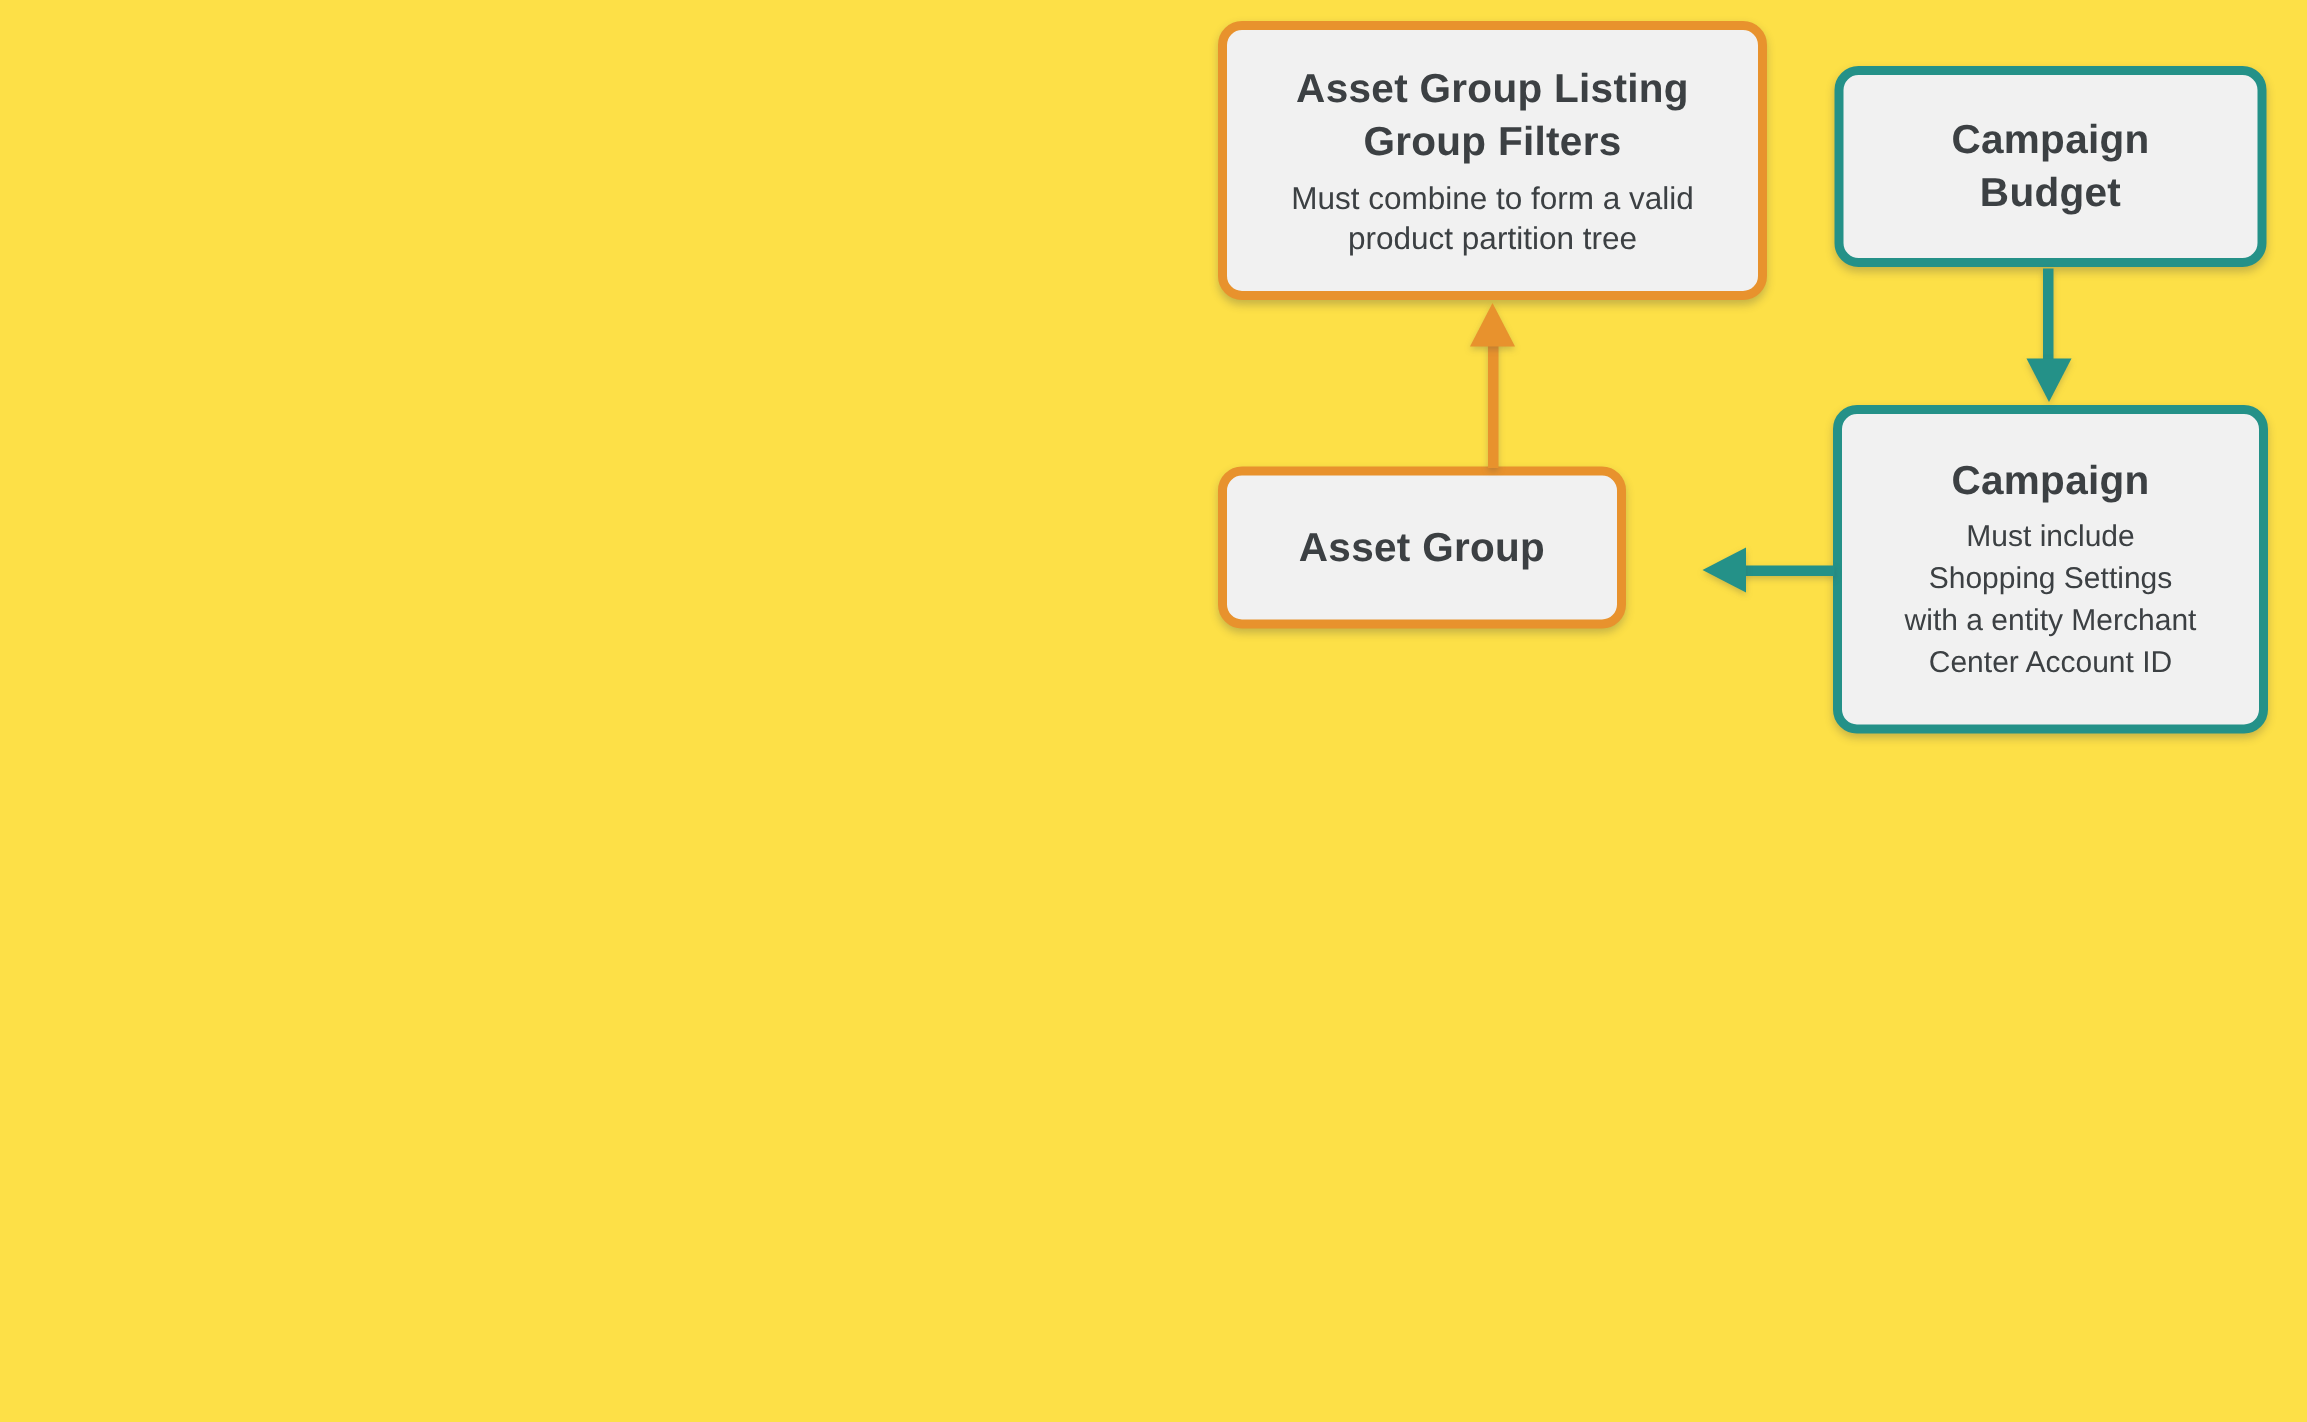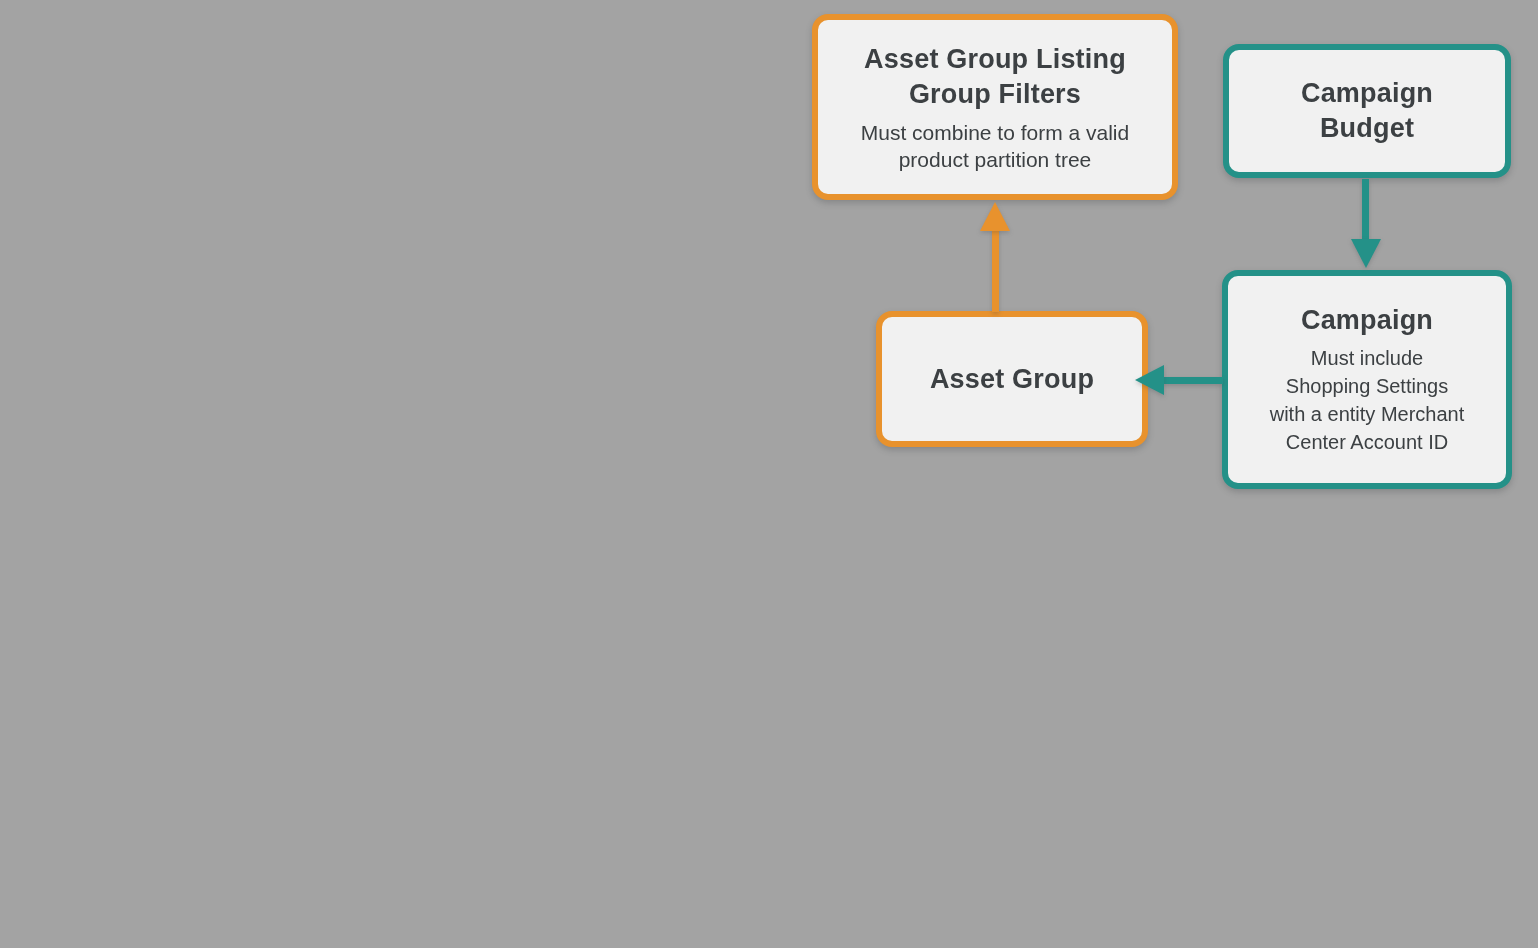--- a/index.html
+++ b/index.html
@@ -14,21 +14,21 @@
     width: 1538px;
     height: 948px;
     background: #FFFFFF;
     font-family: "Liberation Sans", sans-serif;
     overflow: hidden;
   }
   .canvas {
     position: relative;
     width: 1538px;
     height: 948px;
-    background: #a3a3a3;
+    background: #fde047;
   }
   .node {
     position: absolute;
     background: var(--box-fill);
     border-radius: 16px;
     border: 6px solid;
     box-shadow: 0 3px 6px rgba(60,64,67,0.28);
     display: flex;
     flex-direction: column;
     align-items: center;
@@ -51,21 +51,21 @@
     color: var(--text);
     line-height: 27px;
     white-space: pre-line;
     margin-top: 7px;
   }
   #node-campaign .node-subtitle { font-size: 20px; line-height: 28px; margin-top: 6px; }
 
   
   #node-aglgf           { left: 812px;  top: 14px;  width: 366px; height: 186px; }
   #node-campaign-budget { left: 1223px; top: 44px;  width: 288px; height: 134px; }
-  #node-asset-group     { left: 876px;  top: 311px; width: 272px; height: 136px; }
+  #node-asset-group     { left: 812px;  top: 311px; width: 272px; height: 108px; }
   #node-campaign        { left: 1222px; top: 270px; width: 290px; height: 219px; }
 
   
   .arrow-shaft {
     position: absolute;
     filter: drop-shadow(0 2px 2px rgba(60,64,67,0.25));
   }
   .arrow-head {
     position: absolute;
     width: 0; height: 0;

